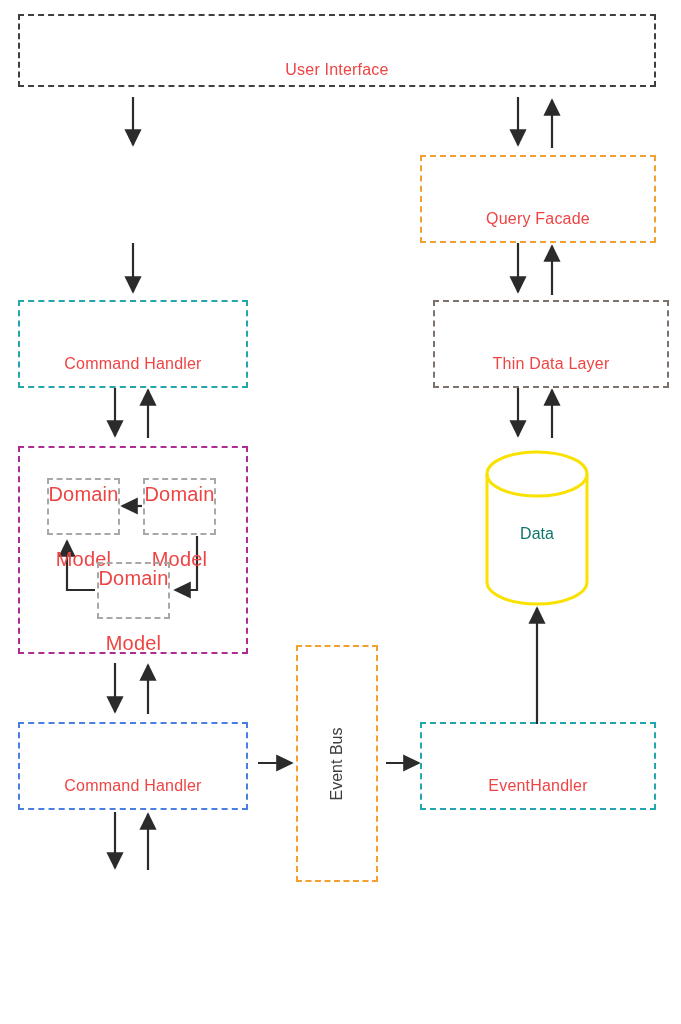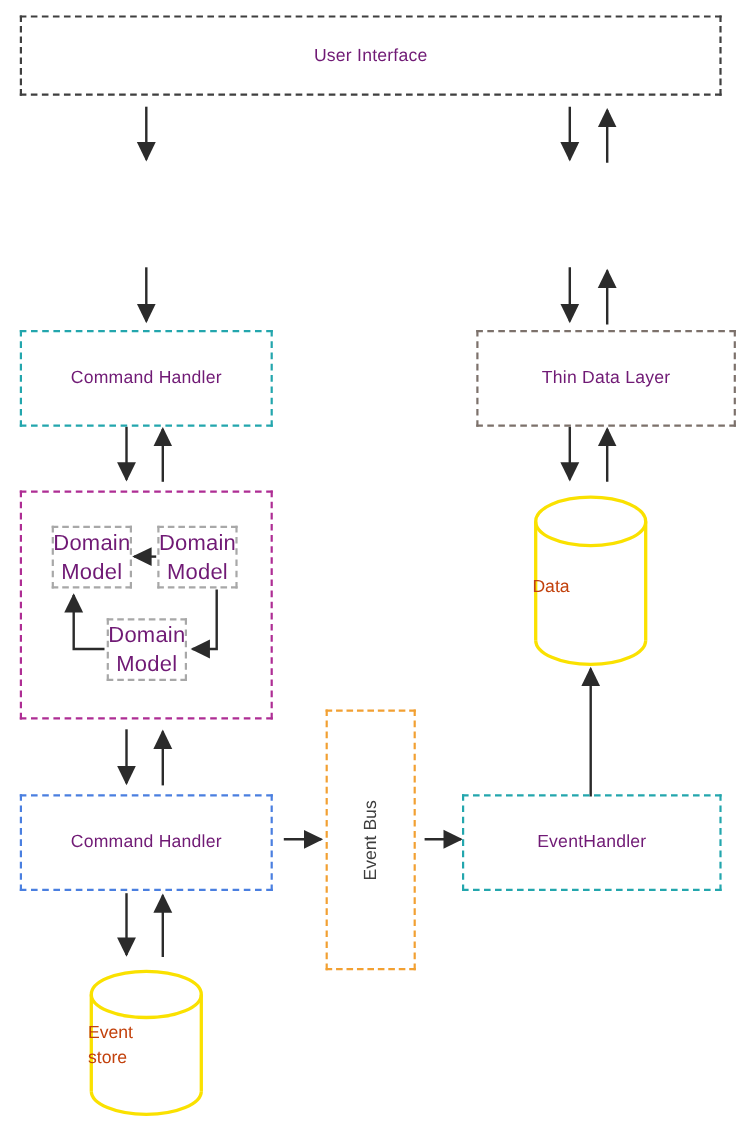--- a/index.html
+++ b/index.html
@@ -24,21 +24,22 @@
     align-items: center;
     justify-content: center;
     text-align: center;
     color: #3a3a3a;
     background: transparent;
   }
   .box .lbl {
     font-size: 16px;
     letter-spacing: 0.2px;
     line-height: 1.25;
-    color: #701a75;
+    color: #ef4444;
+    margin-top: 39px;
   }
   .dash-ui       { border: 2.5px dashed #3f3f3f; }
   .dash-orange   { border: 2.5px dashed #F2A032; }
   .dash-teal     { border: 2.5px dashed #23A6AD; }
   .dash-gray     { border: 2.5px dashed #7C716B; }
   .dash-purple   { border: 2.5px dashed #AE2D94; }
   .dash-blue     { border: 2.5px dashed #4A7FE0; }
   .dash-lgray    { border: 2px dashed #A8A8A8; }
 
   .inner-model .lbl {
@@ -54,23 +55,23 @@
   }
 
   
   .cyl {
     position: absolute;
   }
   .cyl svg { display: block; }
   .cyl .cyl-text {
     position: absolute;
     left: 0; right: 0;
-    text-align: left;
+    text-align: center;
     font-size: 16px;
-    color: #c2410c;
+    color: #0f766e;
     line-height: 1.3;
   }
 
   
   #arrows {
     position: absolute;
     left: 0; top: 0;
     width: 681px;
     height: 1024px;
     pointer-events: none;
@@ -131,20 +132,23 @@
 
       <path d="M95,590 L67,590 L67,541" marker-end="url(#ah)"></path>
     </g>
   </svg>
 
   <div class="box dash-ui" style="left:18px; top:14px; width:638px; height:73px;">
     <span class="lbl">User Interface</span>
   </div>
 
 
+  <div class="box dash-orange" style="left:420px; top:155px; width:236px; height:88px;">
+    <span class="lbl">Query Facade</span>
+  </div>
 
   <div class="box dash-teal" style="left:18px; top:300px; width:230px; height:88px;">
     <span class="lbl">Command Handler</span>
   </div>
 
   <div class="box dash-gray" style="left:433px; top:300px; width:236px; height:88px;">
     <span class="lbl">Thin Data Layer</span>
   </div>
 
   <div class="box dash-purple" style="left:18px; top:446px; width:230px; height:208px;"></div>
@@ -179,24 +183,14 @@
   <div class="cyl" style="left:484px; top:448px; width:106px; height:160px;">
     <svg width="106" height="160" viewBox="0 0 106 160">
       <ellipse cx="53" cy="26" rx="50" ry="22" fill="#ffffff" stroke="#FAE100" stroke-width="3"></ellipse>
       <path d="M3,26 L3,134" fill="none" stroke="#FAE100" stroke-width="3"></path>
       <path d="M103,26 L103,134" fill="none" stroke="#FAE100" stroke-width="3"></path>
       <path d="M3,134 A50,22 0 0 0 103,134" fill="none" stroke="#FAE100" stroke-width="3"></path>
     </svg>
     <div class="cyl-text" style="top:76px;">Data</div>
   </div>
 
-  <div class="cyl" style="left:80px; top:880px; width:106px; height:136px;">
-    <svg width="106" height="136" viewBox="0 0 106 136">
-      <ellipse cx="53" cy="24" rx="50" ry="21" fill="#ffffff" stroke="#FAE100" stroke-width="3"></ellipse>
-      <path d="M3,24 L3,112" fill="none" stroke="#FAE100" stroke-width="3"></path>
-      <path d="M103,24 L103,112" fill="none" stroke="#FAE100" stroke-width="3"></path>
-      <path d="M3,112 A50,21 0 0 0 103,112" fill="none" stroke="#FAE100" stroke-width="3"></path>
-    </svg>
-    <div class="cyl-text" style="top:50px;">Event</div>
-    <div class="cyl-text" style="top:72px;">store</div>
-  </div>
 
 </div>
 
 </body></html>

